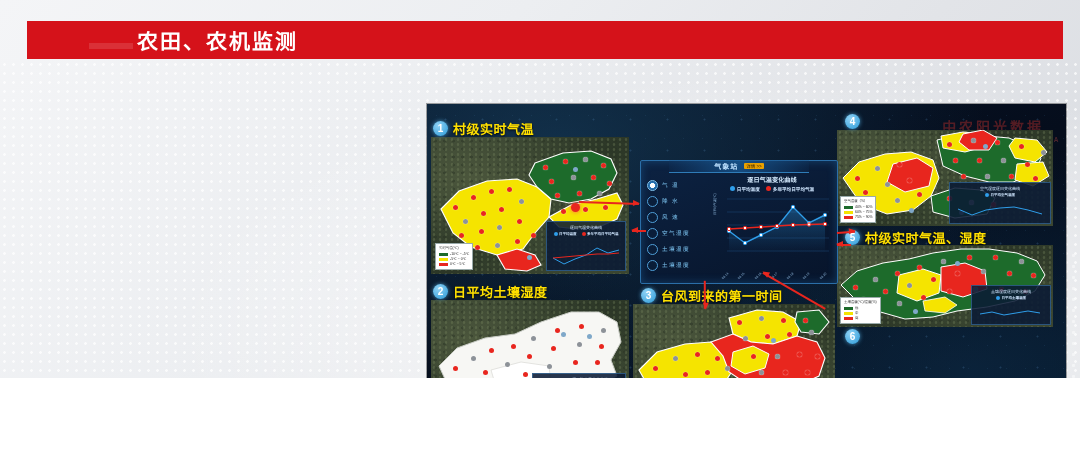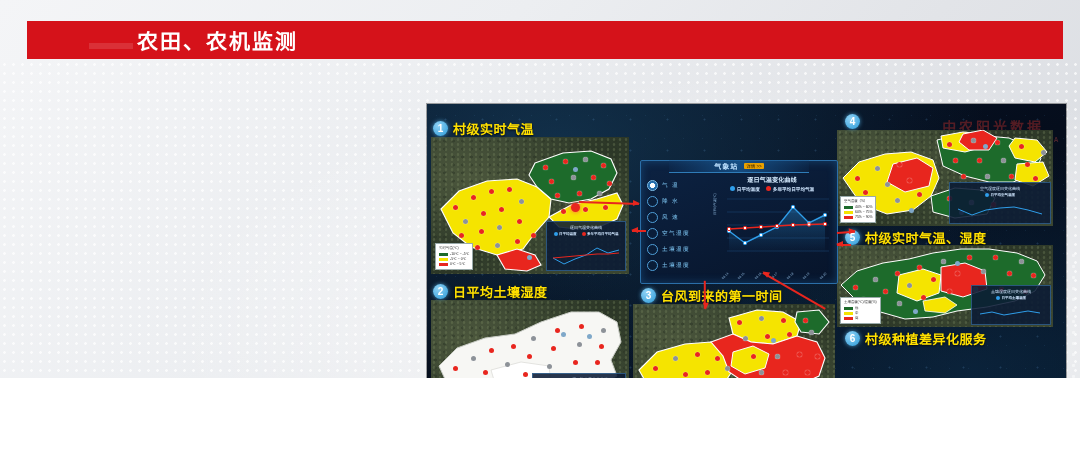--- a/index.html
+++ b/index.html
@@ -600,21 +600,20 @@
             </span>
         </div>
         <svg width="78" height="20" viewBox="0 0 78 20" style="position:absolute;left:0;bottom:0">
           <polyline points="8,10 20,8 32,11 44,9 56,7 68,9" fill="none" stroke="#2f9eea" stroke-width="1"></polyline>
         </svg>
       </div>
     </div>
 
     <div class="sec" style="left:418px;top:225px;">
       <div class="badge">6</div>
-      <div class="seclabel">村级种植差异化服务</div>
     </div>
     <div class="map" style="left:410px;top:260px;width:216px;height:89px;margin-top:32px;">
       <div class="sat"></div>
       <svg class="shape" style="left:0;top:0;" width="216" height="89" viewBox="0 0 216 89">
         <path d="M34 44 L52 28 L78 18 L104 12 L132 6 L160 4 L186 10 L202 22 L206 40 L194 58 L168 70 L138 78 L108 82 L78 80 L52 70 L38 58 Z" fill="#1d6b2b" stroke="#4a8a52" stroke-width=".8"></path>
         <path d="M120 20 L146 14 L168 20 L172 40 L150 52 L124 50 L112 36 Z" fill="#f5e400" stroke="#fff" stroke-width=".8"></path>
         <path d="M56 58 L80 52 L98 58 L94 72 L68 76 L52 68 Z" fill="#f5e400" stroke="#fff" stroke-width=".8"></path>
         <path d="M178 24 L196 20 L204 34 L190 44 L176 38 Z" fill="#f5e400" stroke="#fff" stroke-width=".8"></path>
         <path d="M134 28 L152 24 L158 36 L144 44 L130 38 Z" fill="#1d6b2b" stroke="#fff" stroke-width=".7"></path>
         <path d="M130 10 L146 6 L152 16 L136 20 Z" fill="#e8261e" stroke="#fff" stroke-width=".6"></path>

